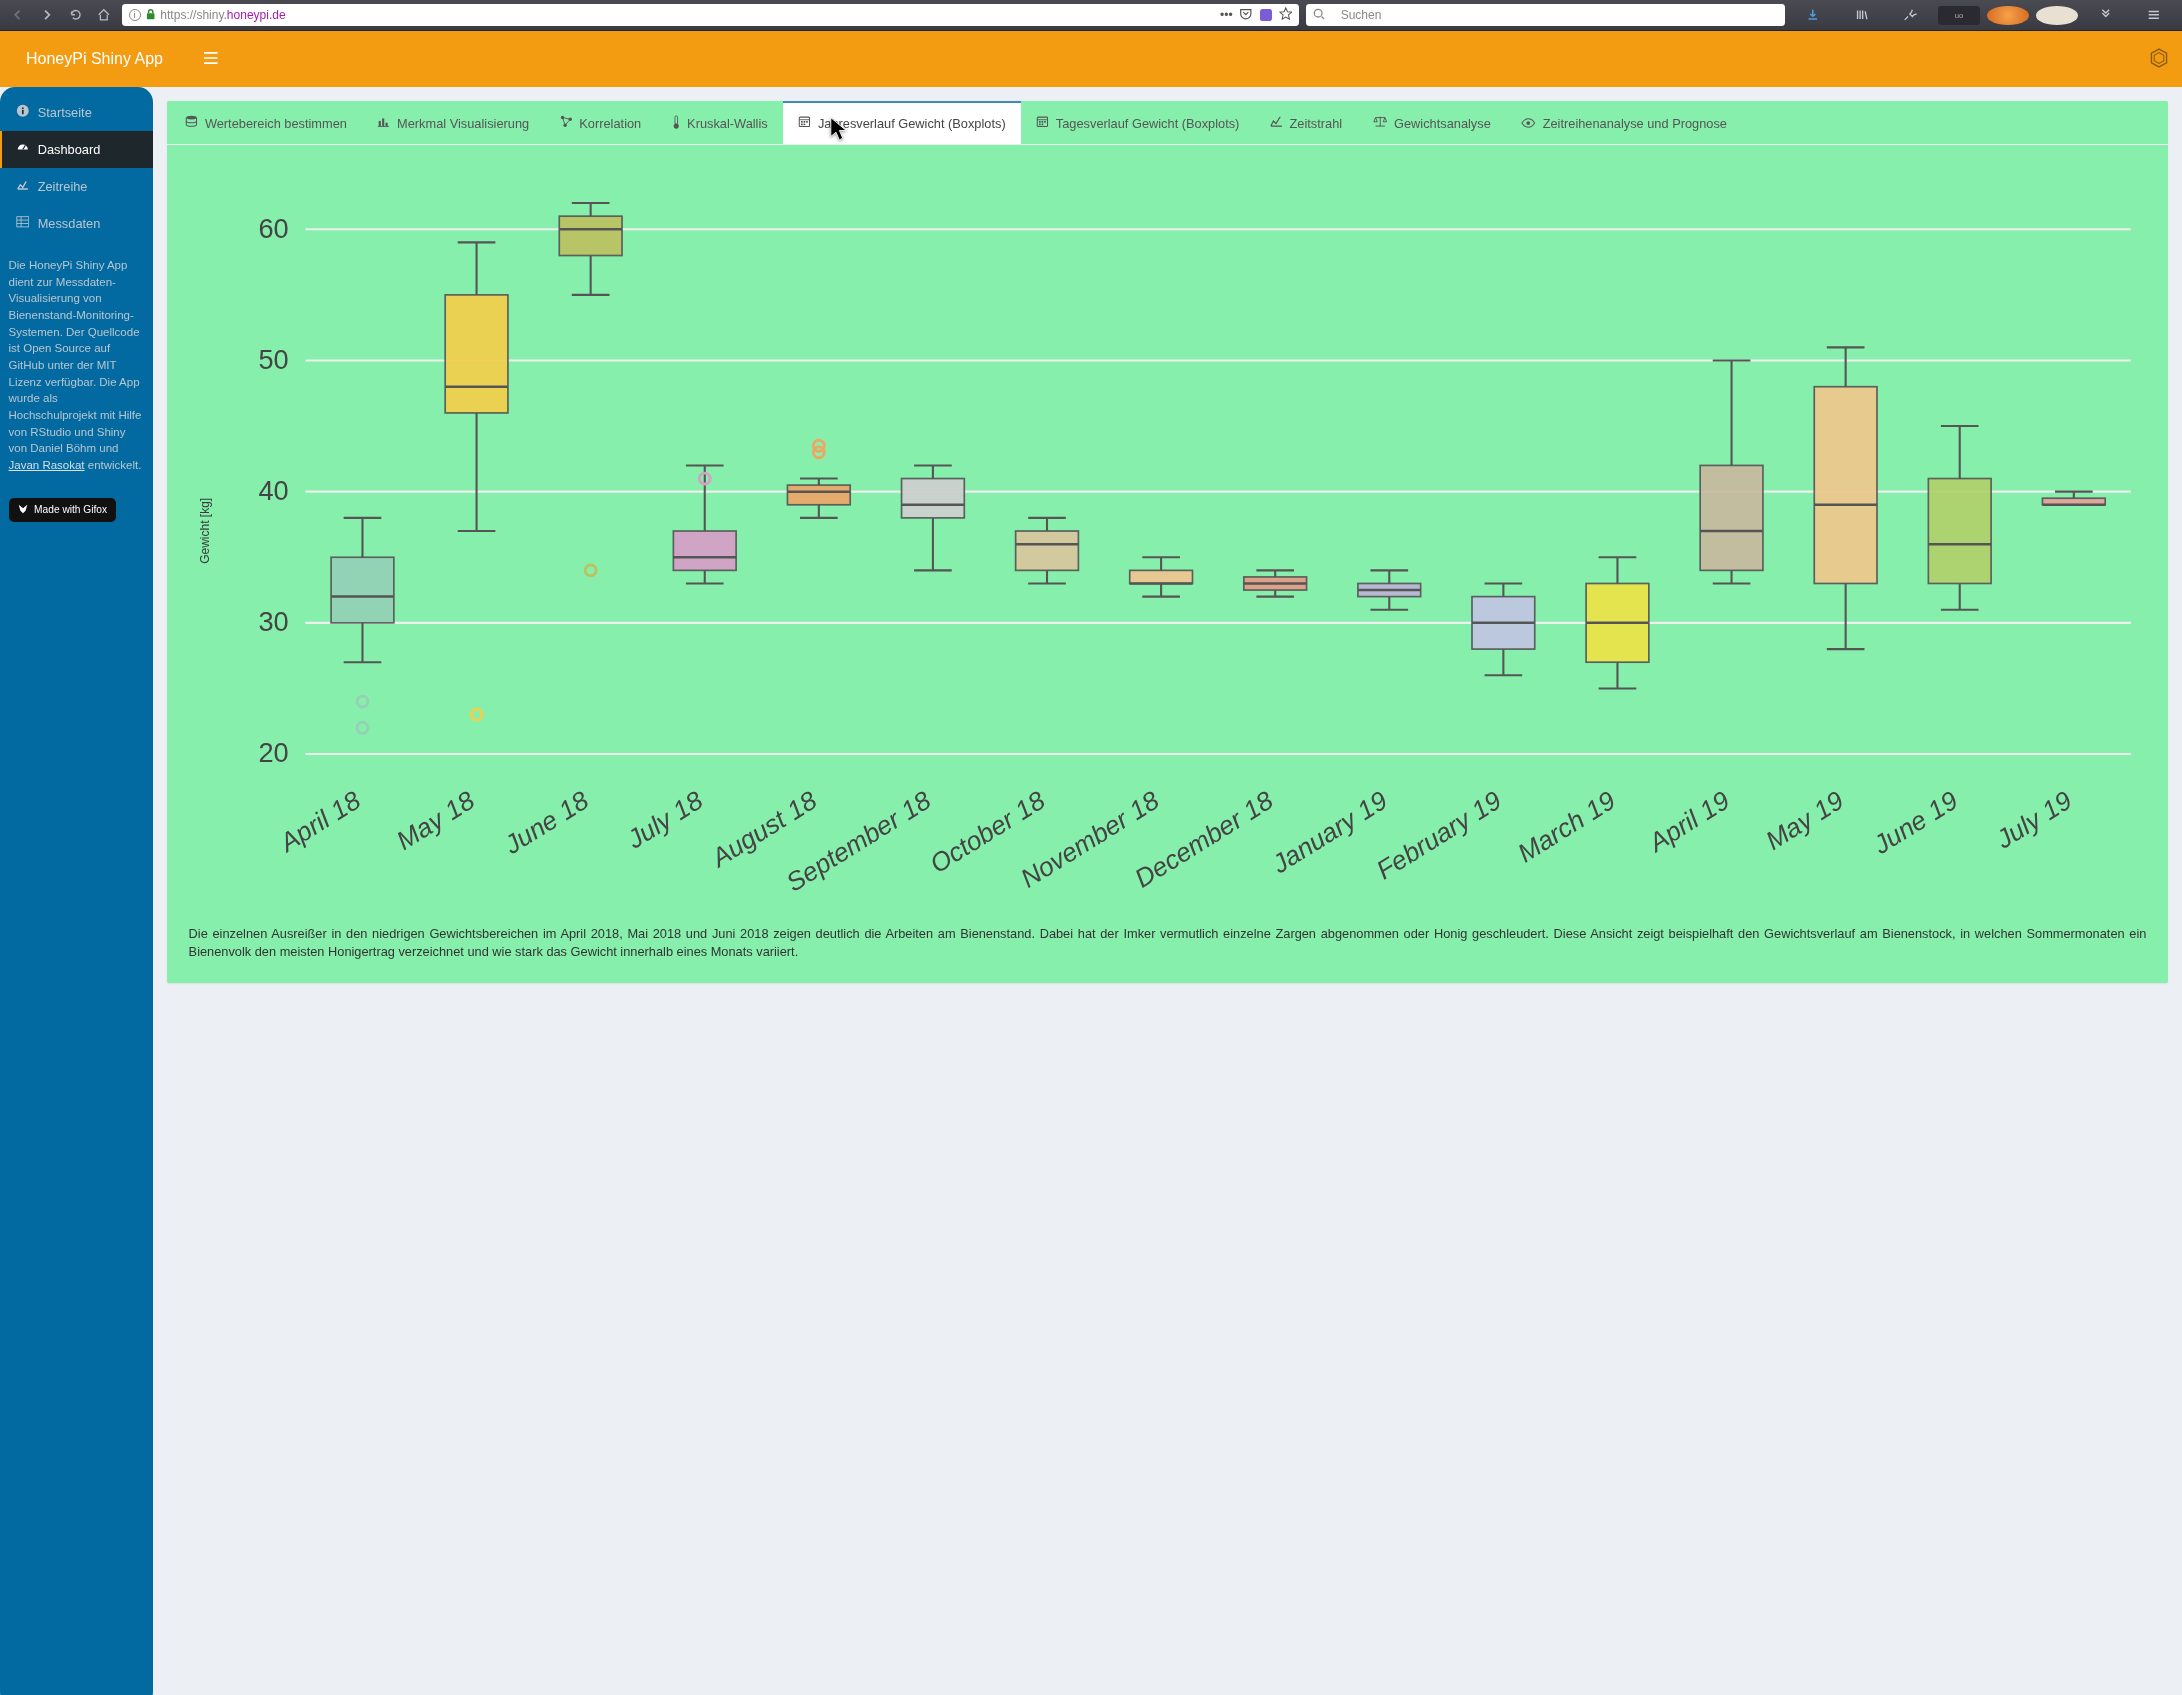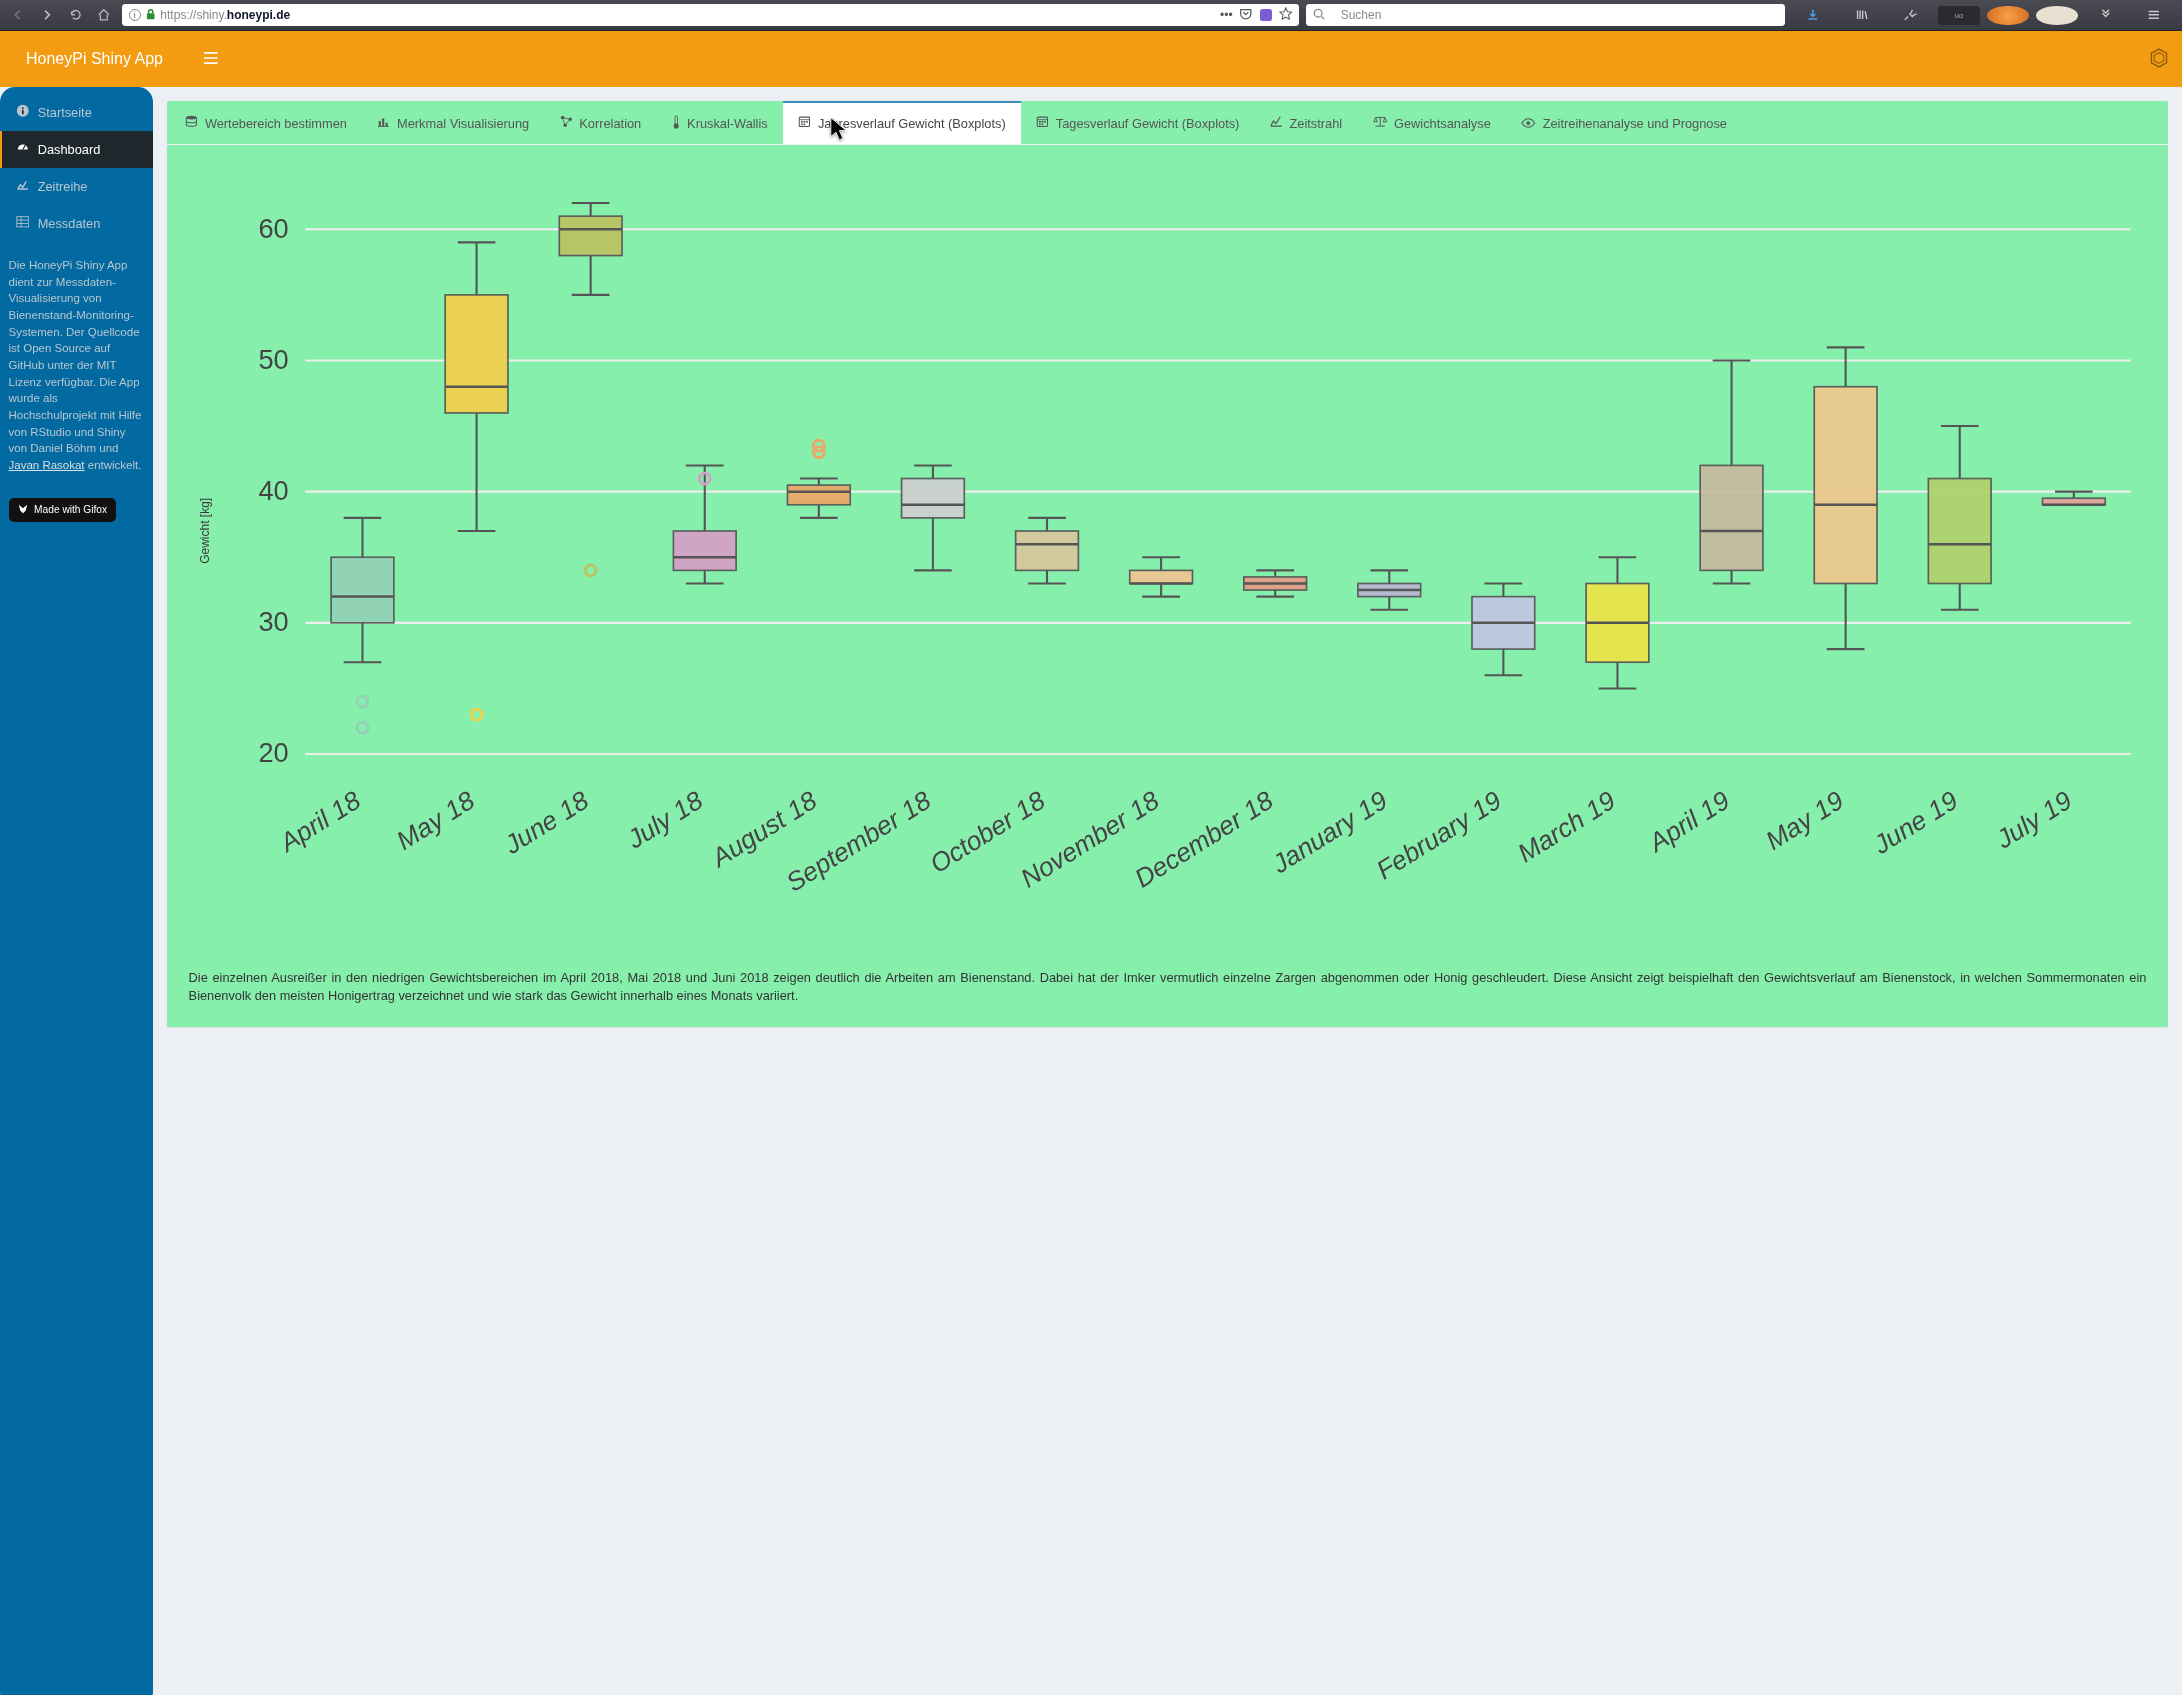--- a/index.html
+++ b/index.html
@@ -15,21 +15,21 @@
     width: 22px; height: 22px; border-radius: 5.1px; display:flex;align-items:center;justify-content:center;
     color:#b8b8c0; font-size:13.6px;
   }
   .nav-btn.disabled { opacity: 0.4; }
   .url-bar {
     flex: 3; height: 22px; background:#fff; border-radius:3.4px; display:flex; align-items:center;
     padding:0 6.8px; gap:5.1px; font-size:12px; color:#666;
   }
   .url-bar .lock { color:#2e8b2e; font-size:10.2px; }
   .url-bar .proto { color:#888; }
-  .url-bar .host { color:#0f172a;font-weight:bold; }
+  .url-bar .host { color:#a21caf; }
   .url-bar .path { color:#888; }
   .url-right { margin-left:auto; display:flex; gap:6.8px; color:#555; font-size:12px; align-items:center;}
   .search-bar {
     flex: 1.2; height: 22px; background:#fff; border-radius:3.4px; display:flex; align-items:center;
     padding:0 6.8px; gap:16px; font-size:12px; color:#888;
   }
   .br-icon { width:42px; height:19px; display:flex;align-items:center;justify-content:center;color:#c8c8d0; font-size:12px;}
   .ext1 { background:#2a2a30; border-radius:3.4px; font-size:7.7px; color:#aaa;}
   .ext2 { background:radial-gradient(circle,#f7a14a,#d2691e); border-radius:50%; }
   .ext3 { background:#e8e0d0; border-radius:50%; }
@@ -80,21 +80,21 @@
   .tab-icon { font-size:12.8px; color:#666; }
 
   
   .chart-wrap { padding:24px 17px 20.4px 17px; position:relative; }
   .chart-svg { width:100%; }
   .axis-label-y {
     position:absolute; left:5.1px; top:50%; transform:translateY(-80%) rotate(-90deg);
     font-size:12px; color:#3a3a3a; transform-origin:center;
   }
   .chart-desc {
-    padding:0 22px 22px 22px; font-size:12.8px; line-height:1.4; color:#333; text-align:justify;margin-top:44px;
+    padding:0 22px 22px 22px; font-size:12.8px; line-height:1.4; color:#333; text-align:justify;
   }
 
   
   .cursor {
     position:fixed; width:19px; height:25.6px; pointer-events:none;
   }
   .cursor svg { filter: drop-shadow(0.9px 1.7px 1.7px rgba(0,0,0,0.4)); }
 </style>
 </head>
 <body>

